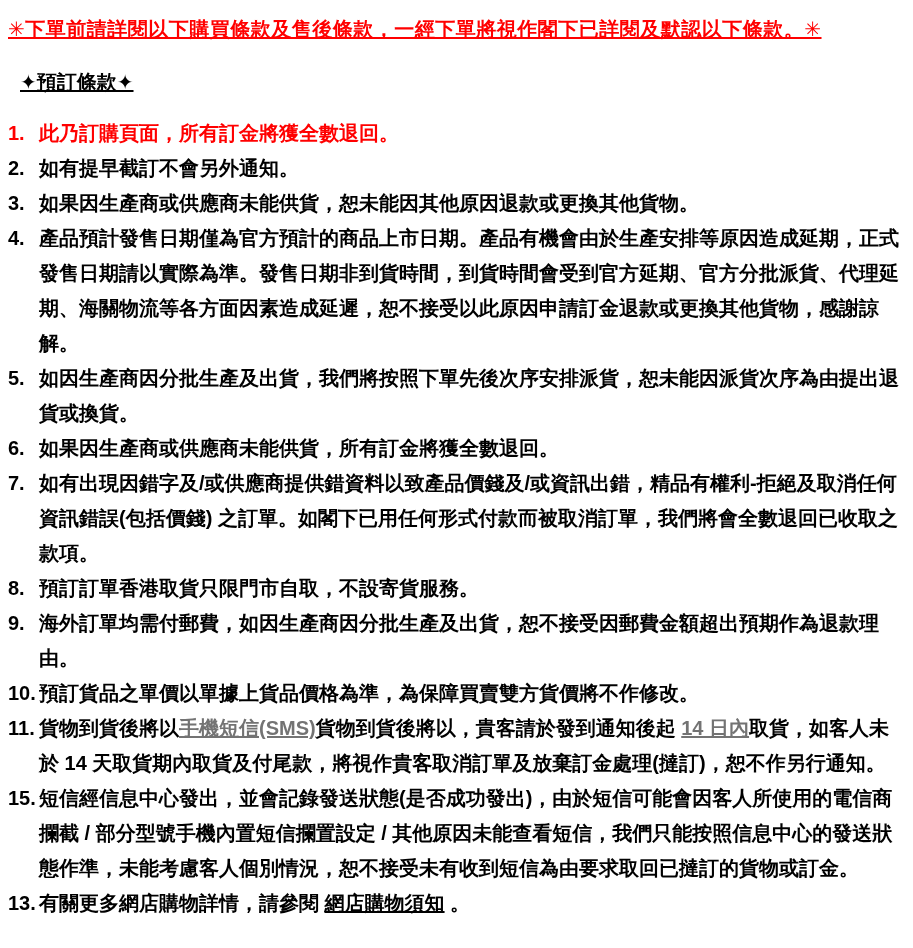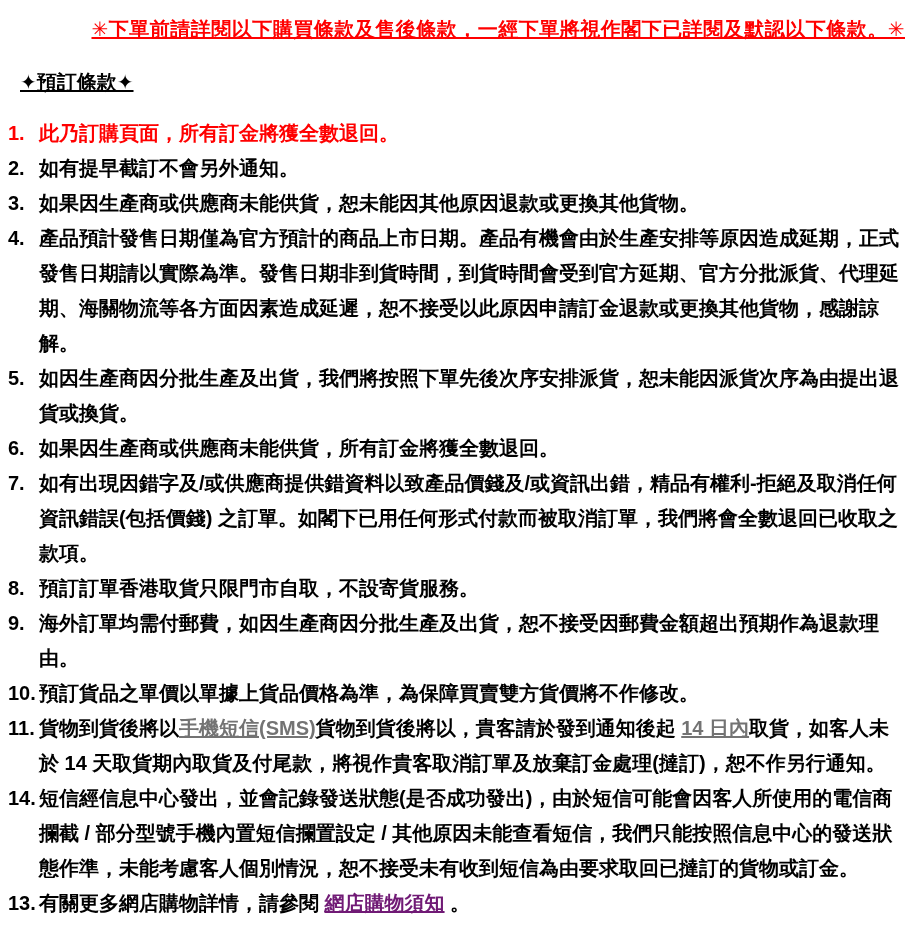--- a/index.html
+++ b/index.html
@@ -15,42 +15,41 @@
     color: #000000;
     font-weight: bold;
     font-size: 20px;
     line-height: 35px;
   }
   .title {
     color: #ff0000;
     text-decoration: underline;
     margin: 4px 0 18px 0;
     letter-spacing: 0.5px;
-    text-align: right;
   }
   .section-header {
     color: #000000;
     text-decoration: underline;
     margin: 0 0 16px 12px;
   }
   .terms { width: 100%; }
   .term {
     display: flex;
     align-items: flex-start;
   }
   .term-num {
     flex: 0 0 31px;
     width: 31px;
   }
   .term-text {
     flex: 1 1 auto;
   }
   .seg-red { color: #ff0000; }
   .seg-red-u { color: #737373; text-decoration: underline; }
-  .seg-link { color: #701a75; text-decoration: underline; cursor: pointer; text-align: center; }
+  .seg-link { color: #000000; text-decoration: underline; cursor: pointer; text-align: center; }
 </style>
 </head>
 <body>
 
 <div class="page">
   <div class="title">✳下單前請詳閱以下購買條款及售後條款，一經下單將視作閣下已詳閱及默認以下條款。✳</div>
 
   <div class="section-header">✦預訂條款✦</div>
 
   <div class="terms">
@@ -92,21 +91,21 @@
       </div>
       <div class="term">
         <span class="term-num">10.</span>
         <span class="term-text"><span class="">預訂貨品之單價以單據上貨品價格為準，為保障買賣雙方貨價將不作修改。</span></span>
       </div>
       <div class="term">
         <span class="term-num">11.</span>
         <span class="term-text"><span class="">貨物到貨後將以</span><span class="seg-red-u">手機短信(SMS)</span><span class="">貨物到貨後將以，貴客請於發到通知後起 </span><span class="seg-red-u">14 日內</span><span class="">取貨，如客人未於 14 天取貨期內取貨及付尾款，將視作貴客取消訂單及放棄訂金處理(撻訂)，恕不作另行通知。</span></span>
       </div>
       <div class="term">
-        <span class="term-num">14.</span>
+        <span class="term-num">15.</span>
         <span class="term-text"><span class="">短信經信息中心發出，並會記錄發送狀態(是否成功發出)，由於短信可能會因客人所使用的電信商攔截 / 部分型號手機內置短信攔置設定 / 其他原因未能查看短信，我們只能按照信息中心的發送狀態作準，未能考慮客人個別情況，恕不接受未有收到短信為由要求取回已撻訂的貨物或訂金。</span></span>
       </div>
       <div class="term">
         <span class="term-num">13.</span>
         <span class="term-text"><span class="">有關更多網店購物詳情，請參閱 </span><a class="seg-link" href="#">網店購物須知</a><span class=""> 。</span></span>
       </div>
     </div>
 </div>
 
 </body></html>

